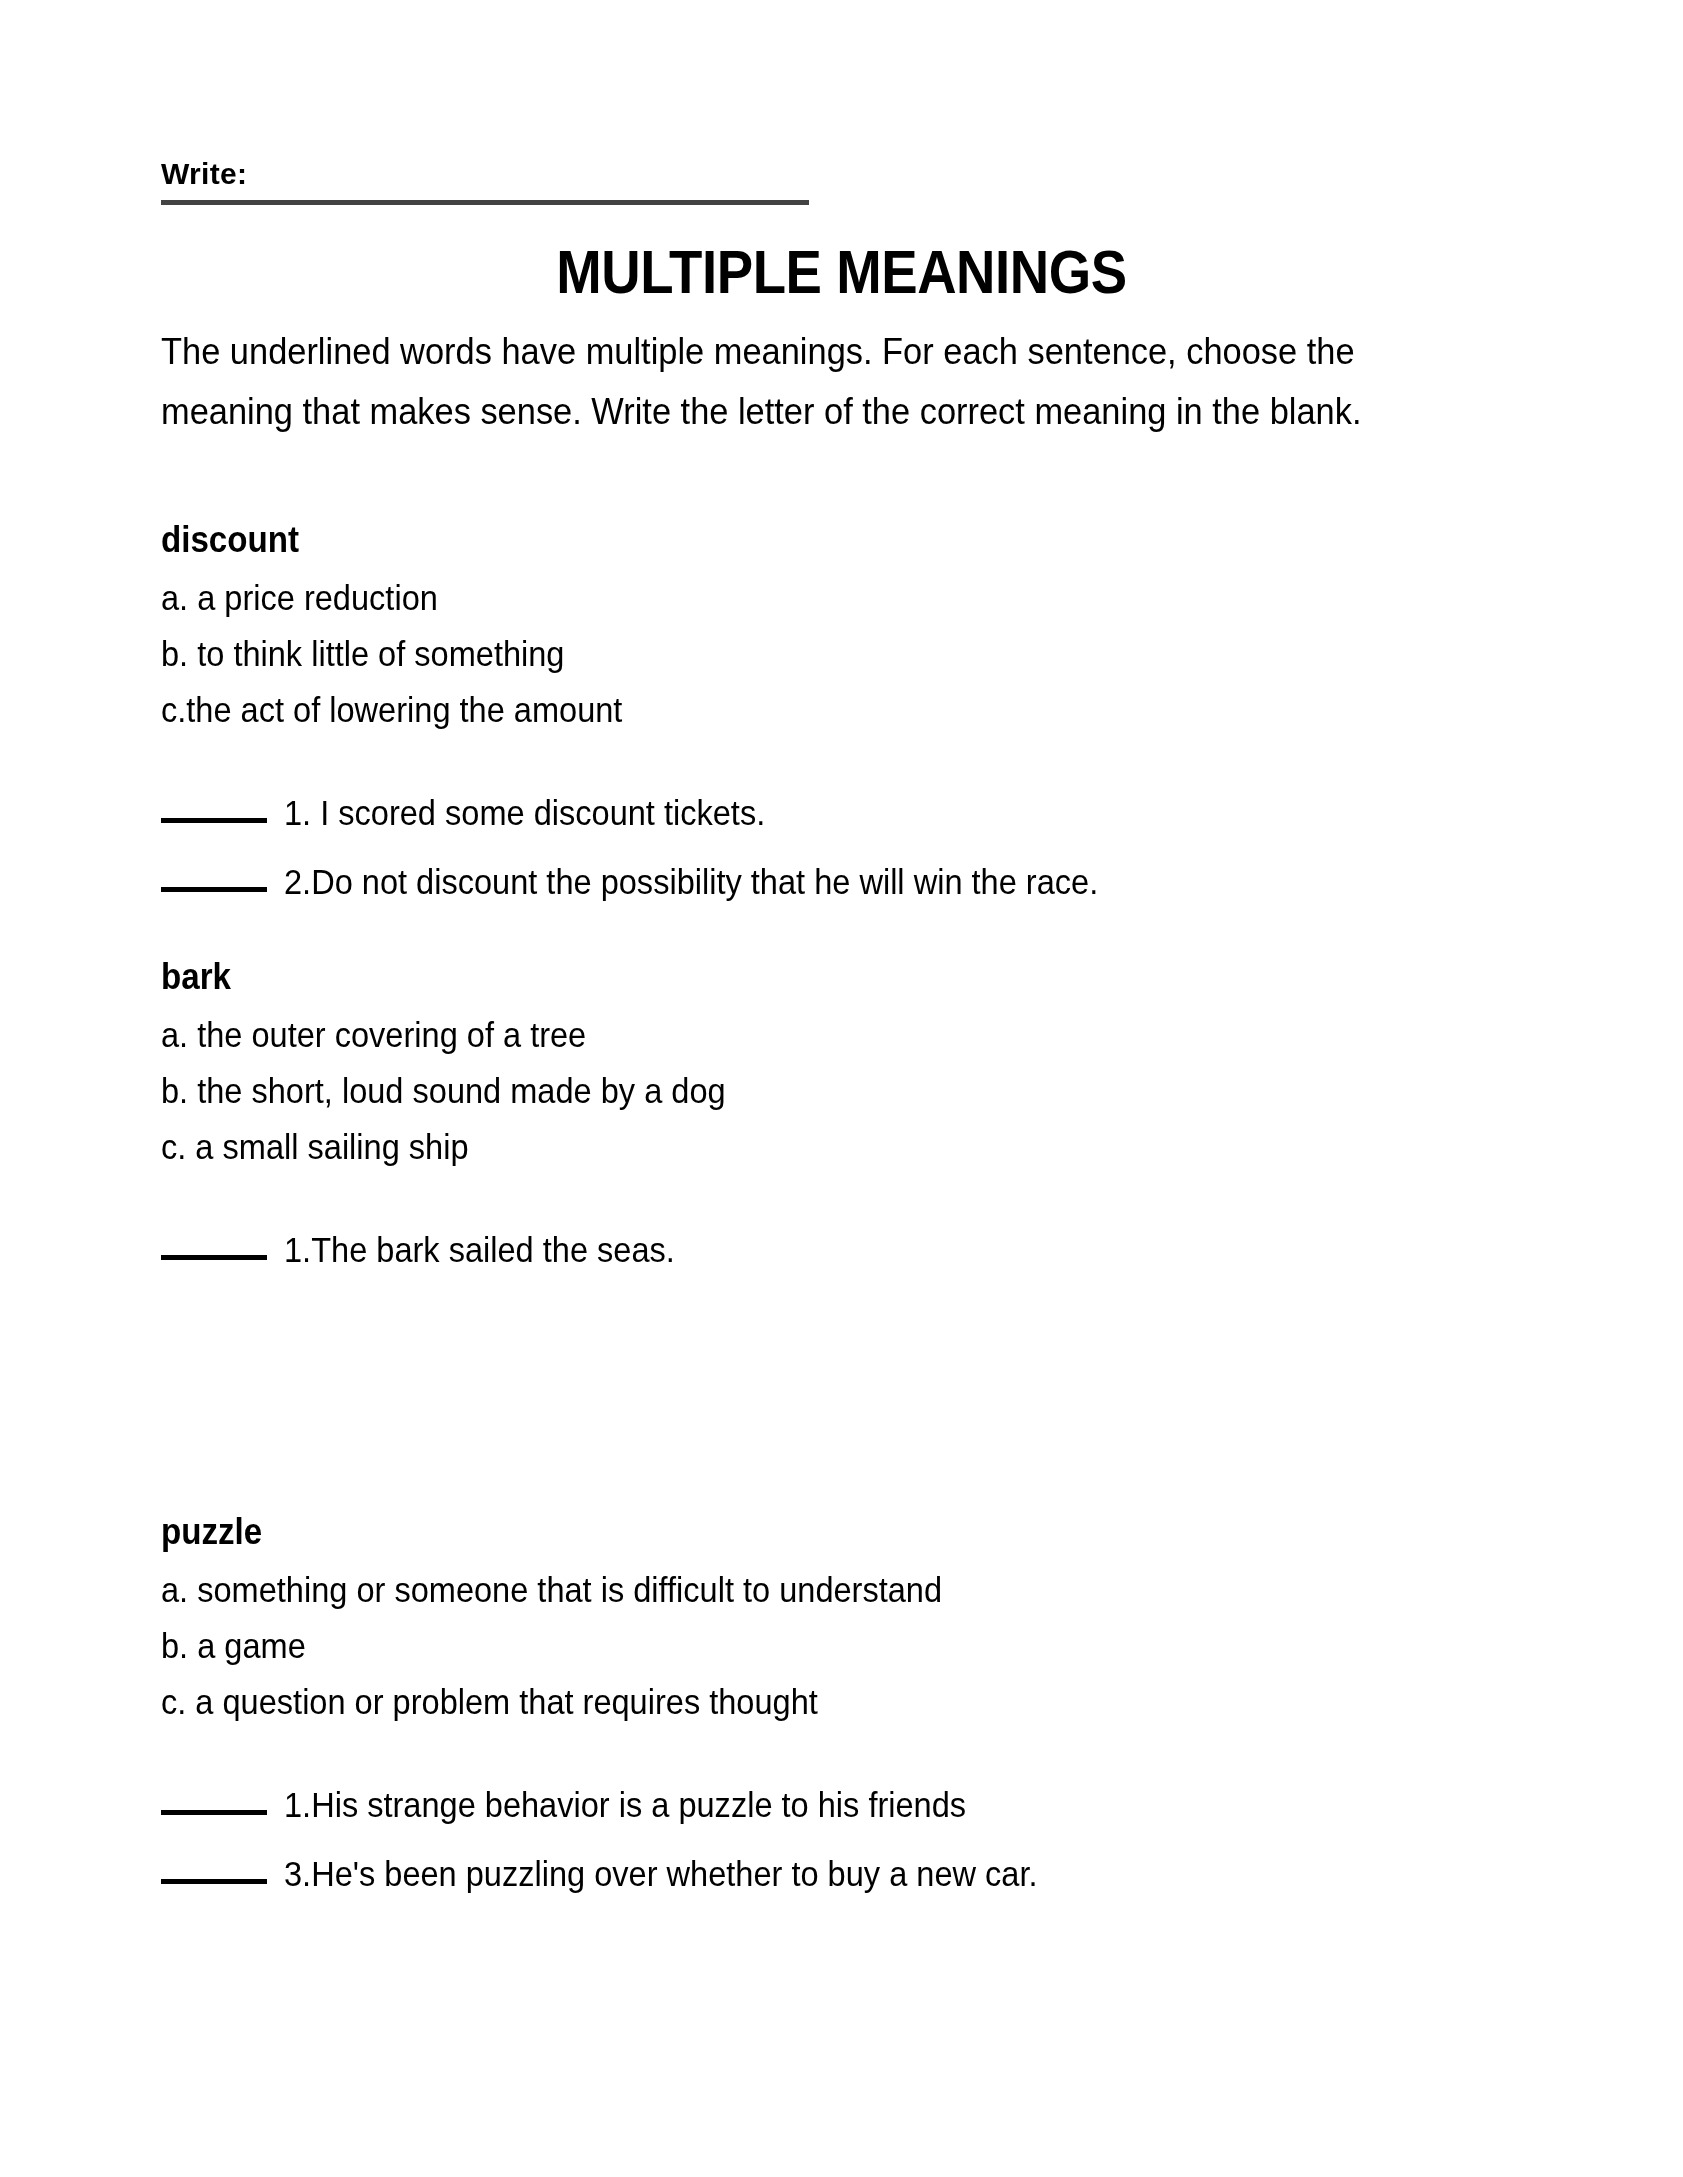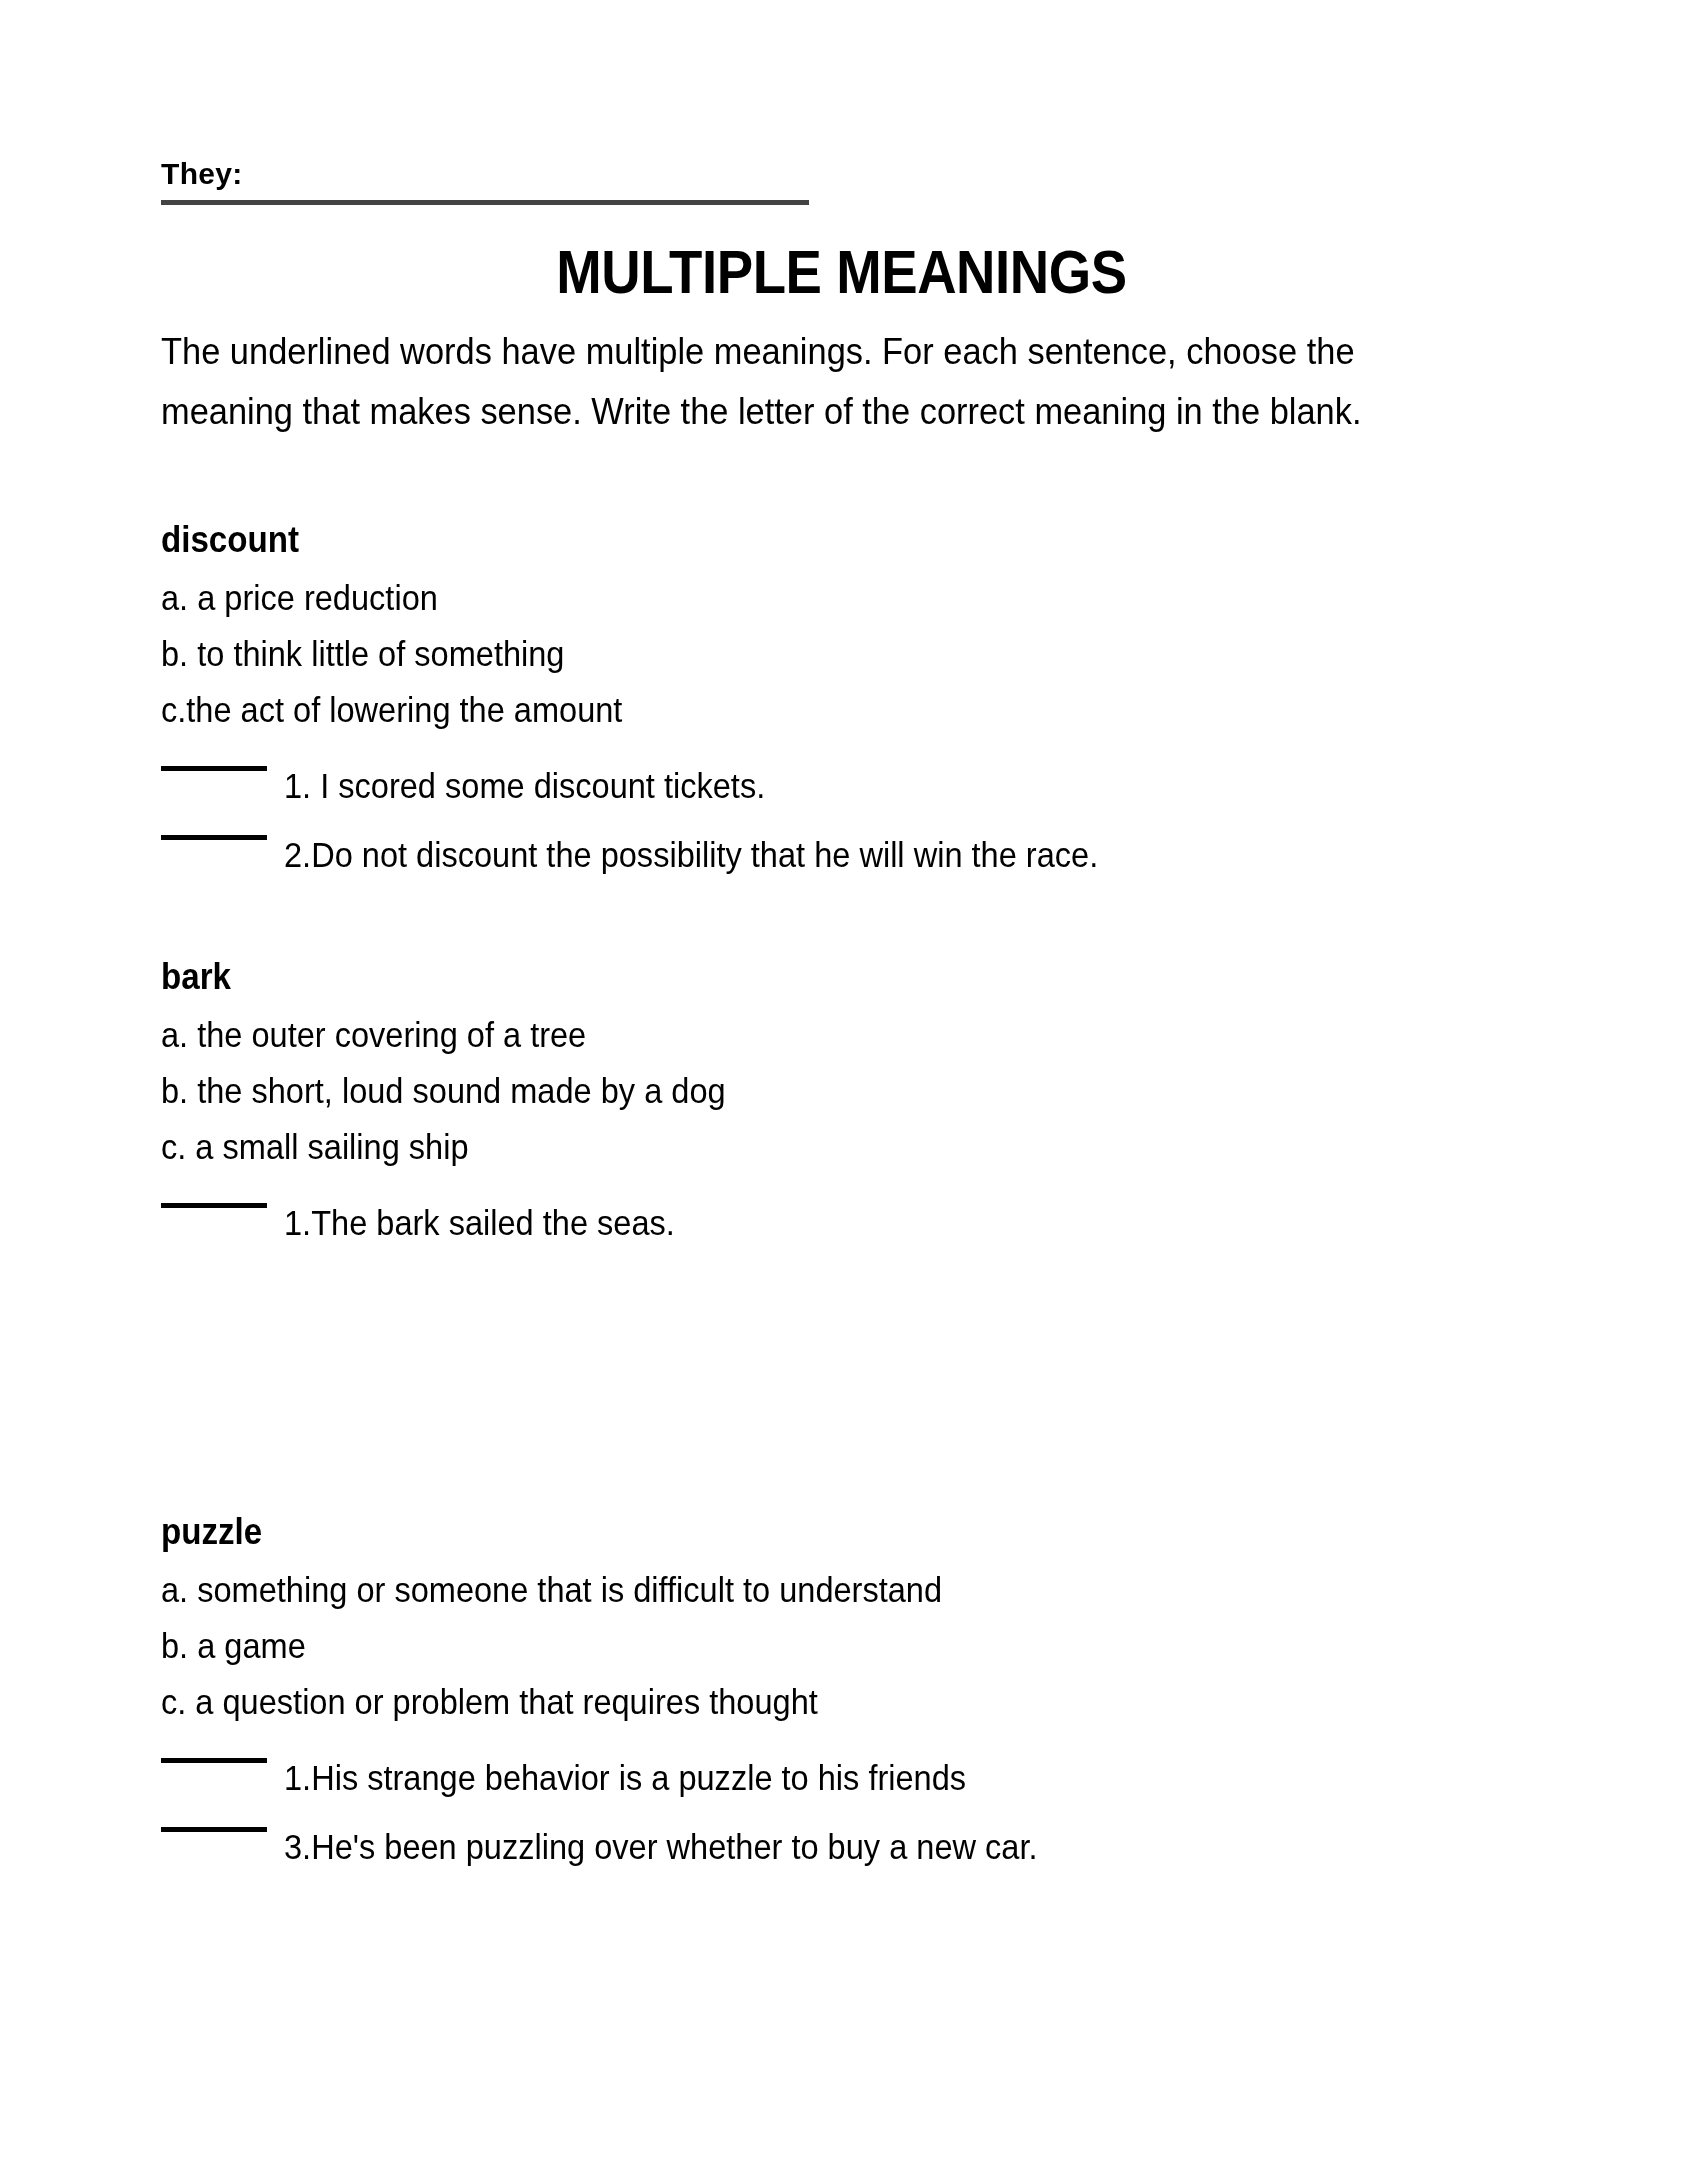--- a/index.html
+++ b/index.html
@@ -99,21 +99,21 @@
     transform: scaleX(0.93);
     transform-origin: 0 0;
     white-space: pre;
   }
 
   .questions {
     margin-top: 28px;
   }
   .question {
     display: flex;
-    align-items: flex-start;
+    align-items: flex-end;
     height: 69px;
   }
   .blank {
     width: 106px;
     min-width: 106px;
     height: 5px;
     background: #000000;
     margin-right: 17px;
     margin-bottom: 12px;
   }
@@ -126,21 +126,21 @@
     white-space: pre;
     padding-bottom: 2px;
   }
 </style>
 </head>
 <body>
 
 <div class="page">
 
   <div class="name-block">
-    <div class="name-label">They:</div>
+    <div class="name-label">Write:</div>
     <div class="name-rule"></div>
   </div>
 
   <div class="title">MULTIPLE MEANINGS</div>
 
   <div class="instructions">The underlined words have multiple meanings. For each sentence, choose the meaning that makes sense. Write the letter of the correct meaning in the blank.</div>
 
   <div class="section sec-1">
     <div class="word">discount</div>
     <div class="definition">a. a price reduction</div>

